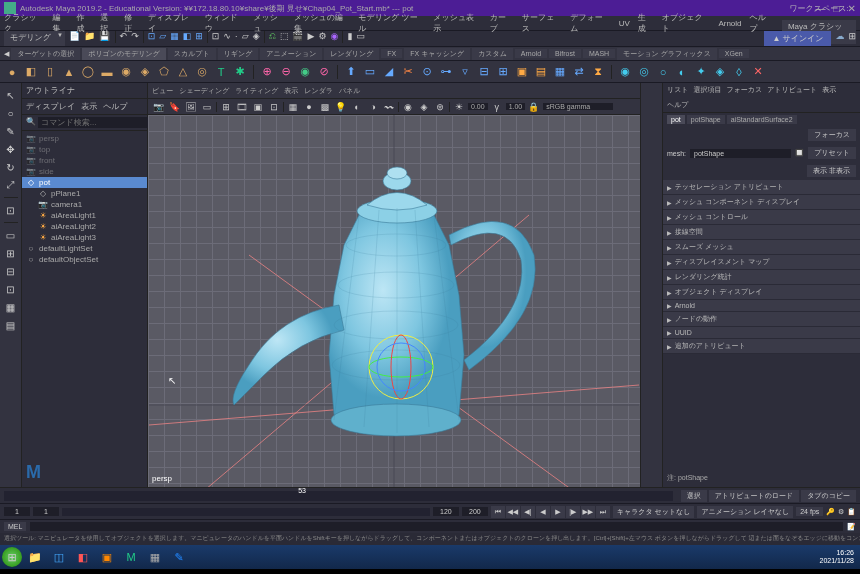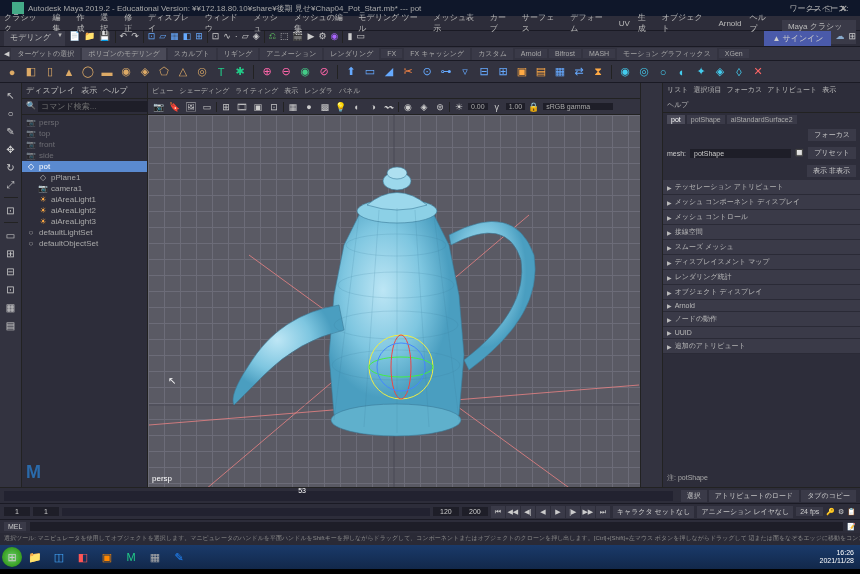--- a/index.html
+++ b/index.html
@@ -1,18 +1,18 @@
 <!DOCTYPE html>
 <html><head>
 <meta charset="utf-8">
 <style>
 * { margin: 0; padding: 0; box-sizing: border-box; font-family: "Meiryo", "MS Gothic", sans-serif; }
 body { background: #000; color: #ccc; font-size: 9px; overflow: hidden; width: 860px; height: 574px; }
 
-.titlebar { background: #0f172a; height: 16px; display: flex; align-items: center; padding: 0 12px; }
+.titlebar { background: #4c1d95; height: 16px; display: flex; align-items: center; padding: 0 4px; }
 .titlebar .icon { width: 12px; height: 12px; background: #4a8; margin-right: 4px; }
 .titlebar .title { flex: 1; font-size: 8px; color: #aaa; }
 .titlebar .winbtns { display: flex; gap: 8px; font-size: 10px; color: #aaa; }
 
 .menubar { background: #2d2d3a; height: 15px; display: flex; align-items: center; padding: 0 4px; gap: 8px; border-bottom: 1px solid #1a1a24; }
 .menubar span { font-size: 8px; color: #bbb; }
 .menubar .right { margin-left: auto; display: flex; gap: 6px; align-items: center; flex-direction: column; }
 
 .statusbar { background: #2d2d3a; height: 16px; display: flex; padding: 0 4px; gap: 4px; border-bottom: 1px solid #1a1a24; }
 .statusbar .dropdown { background: #3a3a48; padding: 1px 14px 1px 6px; font-size: 8px; color: #bbb; position: relative; }
@@ -242,20 +242,21 @@
     <div class="sep"></div>
     <div class="ico">▭</div>
     <div class="ico">⊞</div>
     <div class="ico">⊟</div>
     <div class="ico">⊡</div>
     <div class="ico">▦</div>
     <div class="ico">▤</div>
   </div>
 
   <div class="outliner">
+    <div class="title">アウトライナ</div>
     <div class="header">
       <span>ディスプレイ</span>
       <span>表示</span>
       <span>ヘルプ</span>
     </div>
     <div class="search">
       <span style="color:#888;font-size:8px;padding:0 2px;">🔍</span>
       <input placeholder="コマンド検索..." style="">
     </div>
     <div class="tree" id="outliner-tree">

